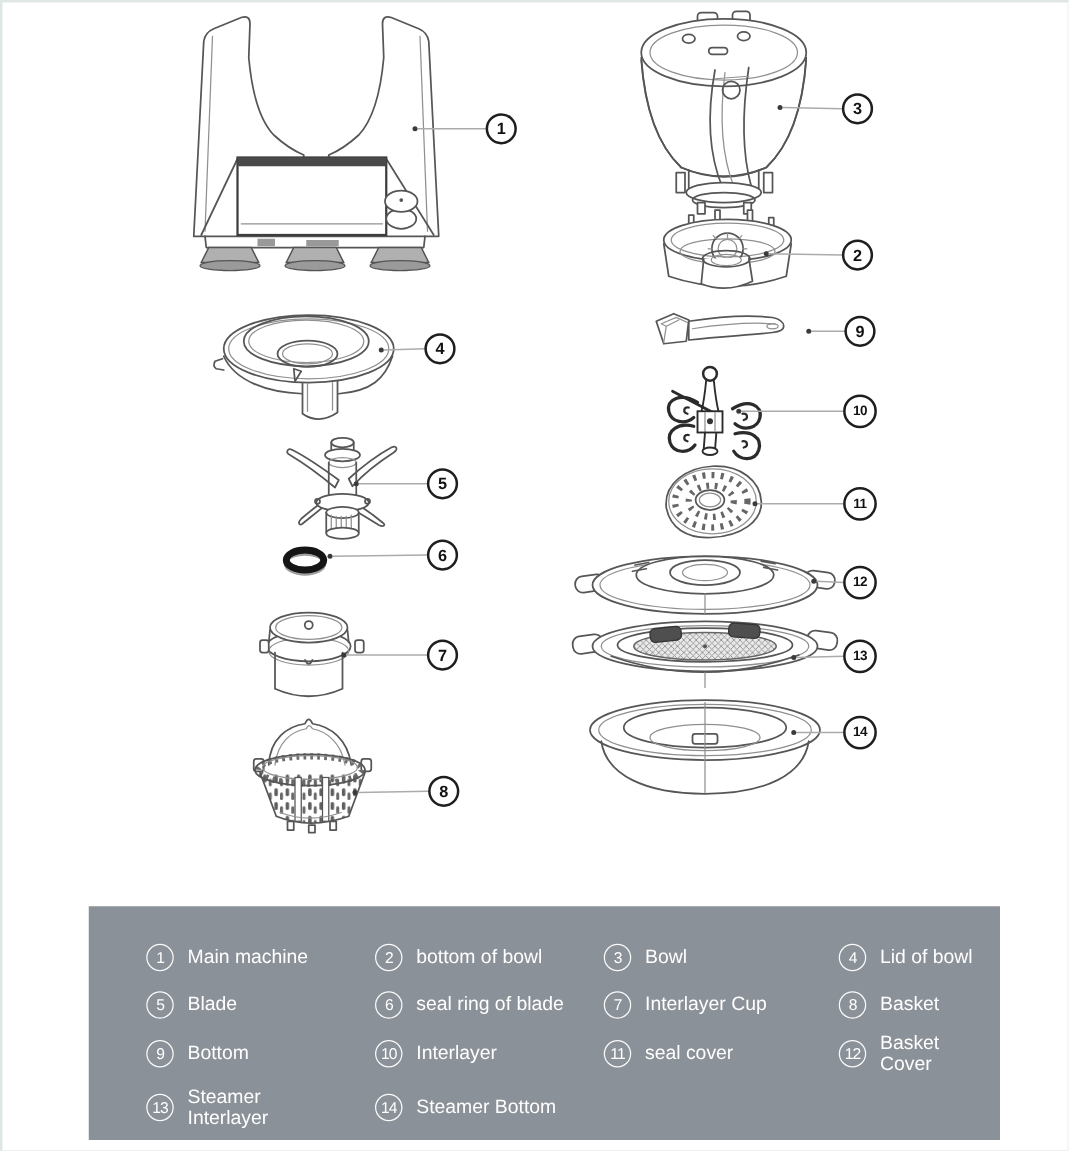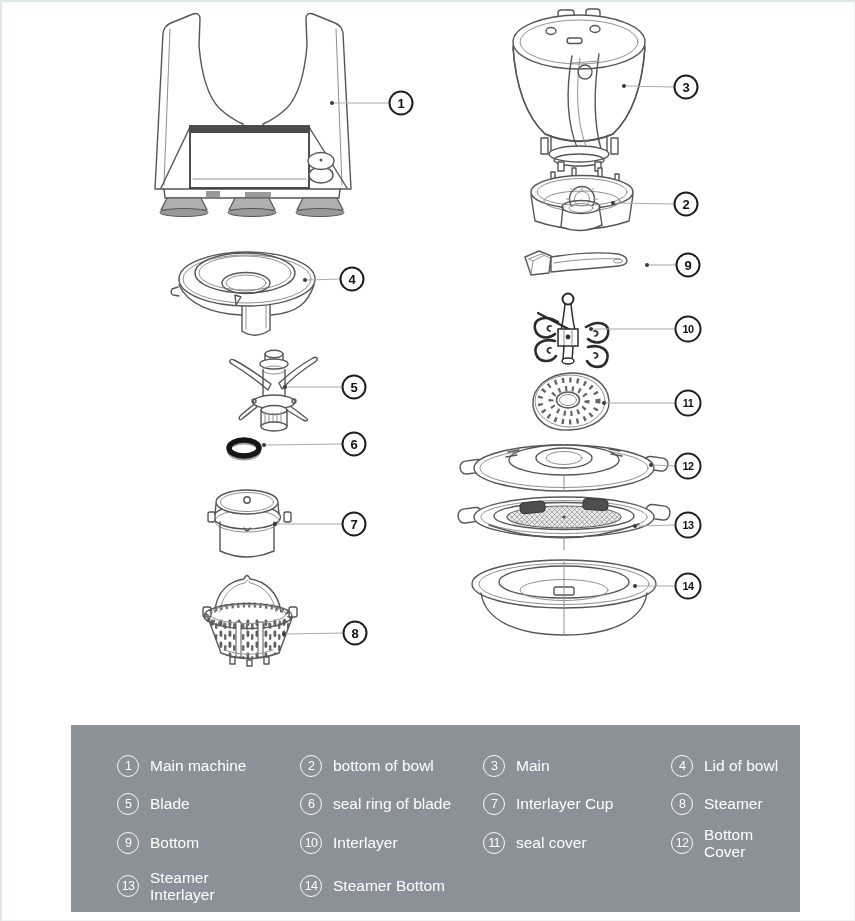--- a/index.html
+++ b/index.html
@@ -359,57 +359,57 @@
   <div class="legend-item">
     <span class="legend-num">1</span>
     <span class="legend-label">Main machine</span>
   </div>
   <div class="legend-item">
     <span class="legend-num">2</span>
     <span class="legend-label">bottom of bowl</span>
   </div>
   <div class="legend-item">
     <span class="legend-num">3</span>
-    <span class="legend-label">Main</span>
+    <span class="legend-label">Bowl</span>
   </div>
   <div class="legend-item">
     <span class="legend-num">4</span>
     <span class="legend-label">Lid of bowl</span>
   </div>
   <div class="legend-item">
     <span class="legend-num">5</span>
     <span class="legend-label">Blade</span>
   </div>
   <div class="legend-item">
     <span class="legend-num">6</span>
     <span class="legend-label">seal ring of blade</span>
   </div>
   <div class="legend-item">
     <span class="legend-num">7</span>
     <span class="legend-label">Interlayer Cup</span>
   </div>
   <div class="legend-item">
     <span class="legend-num">8</span>
-    <span class="legend-label">Steamer</span>
+    <span class="legend-label">Basket</span>
   </div>
   <div class="legend-item">
     <span class="legend-num">9</span>
     <span class="legend-label">Bottom</span>
   </div>
   <div class="legend-item">
     <span class="legend-num">10</span>
     <span class="legend-label">Interlayer</span>
   </div>
   <div class="legend-item">
     <span class="legend-num">11</span>
     <span class="legend-label">seal cover</span>
   </div>
   <div class="legend-item wrap">
     <span class="legend-num">12</span>
-    <span class="legend-label">Bottom Cover</span>
+    <span class="legend-label">Basket Cover</span>
   </div>
   <div class="legend-item wrap">
     <span class="legend-num">13</span>
     <span class="legend-label">Steamer Interlayer</span>
   </div>
   <div class="legend-item">
     <span class="legend-num">14</span>
     <span class="legend-label">Steamer Bottom</span>
   </div>
 </div>

